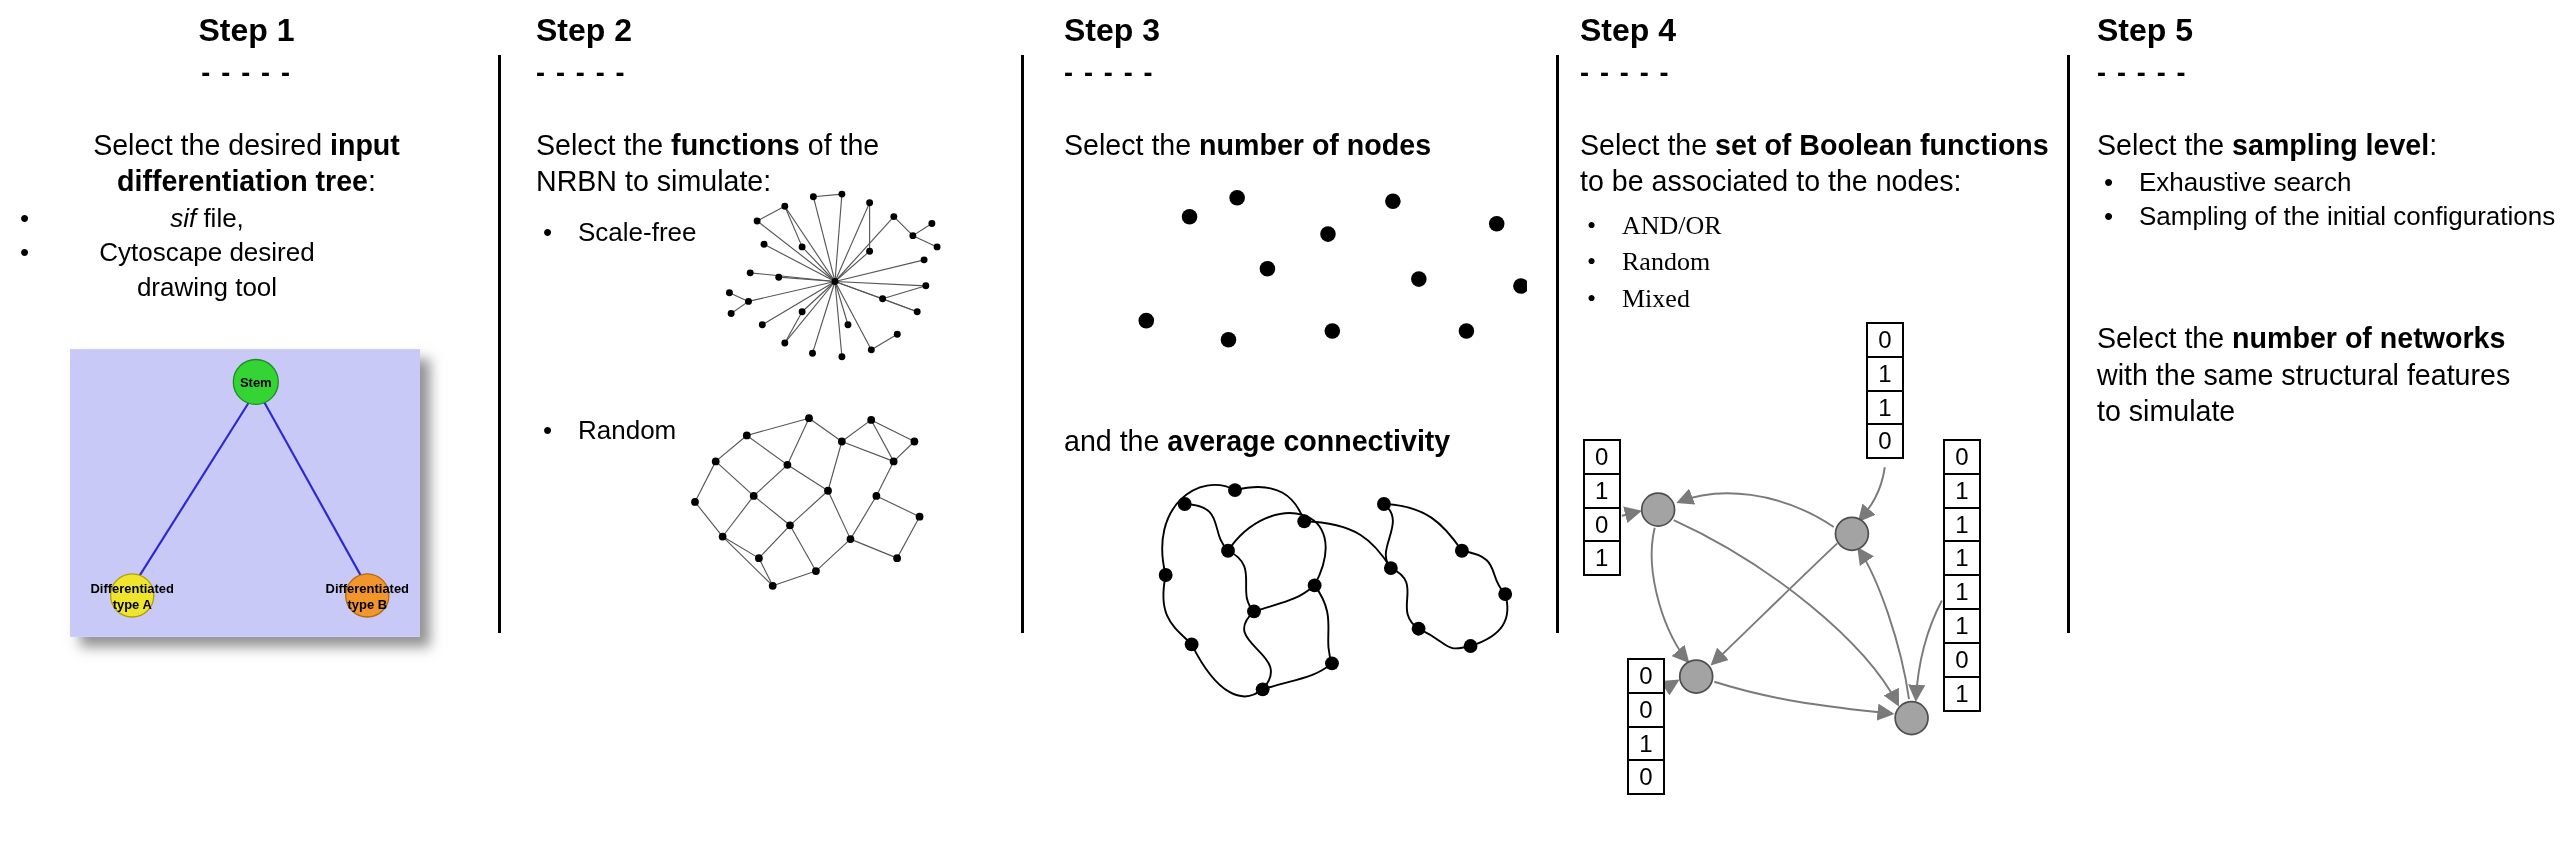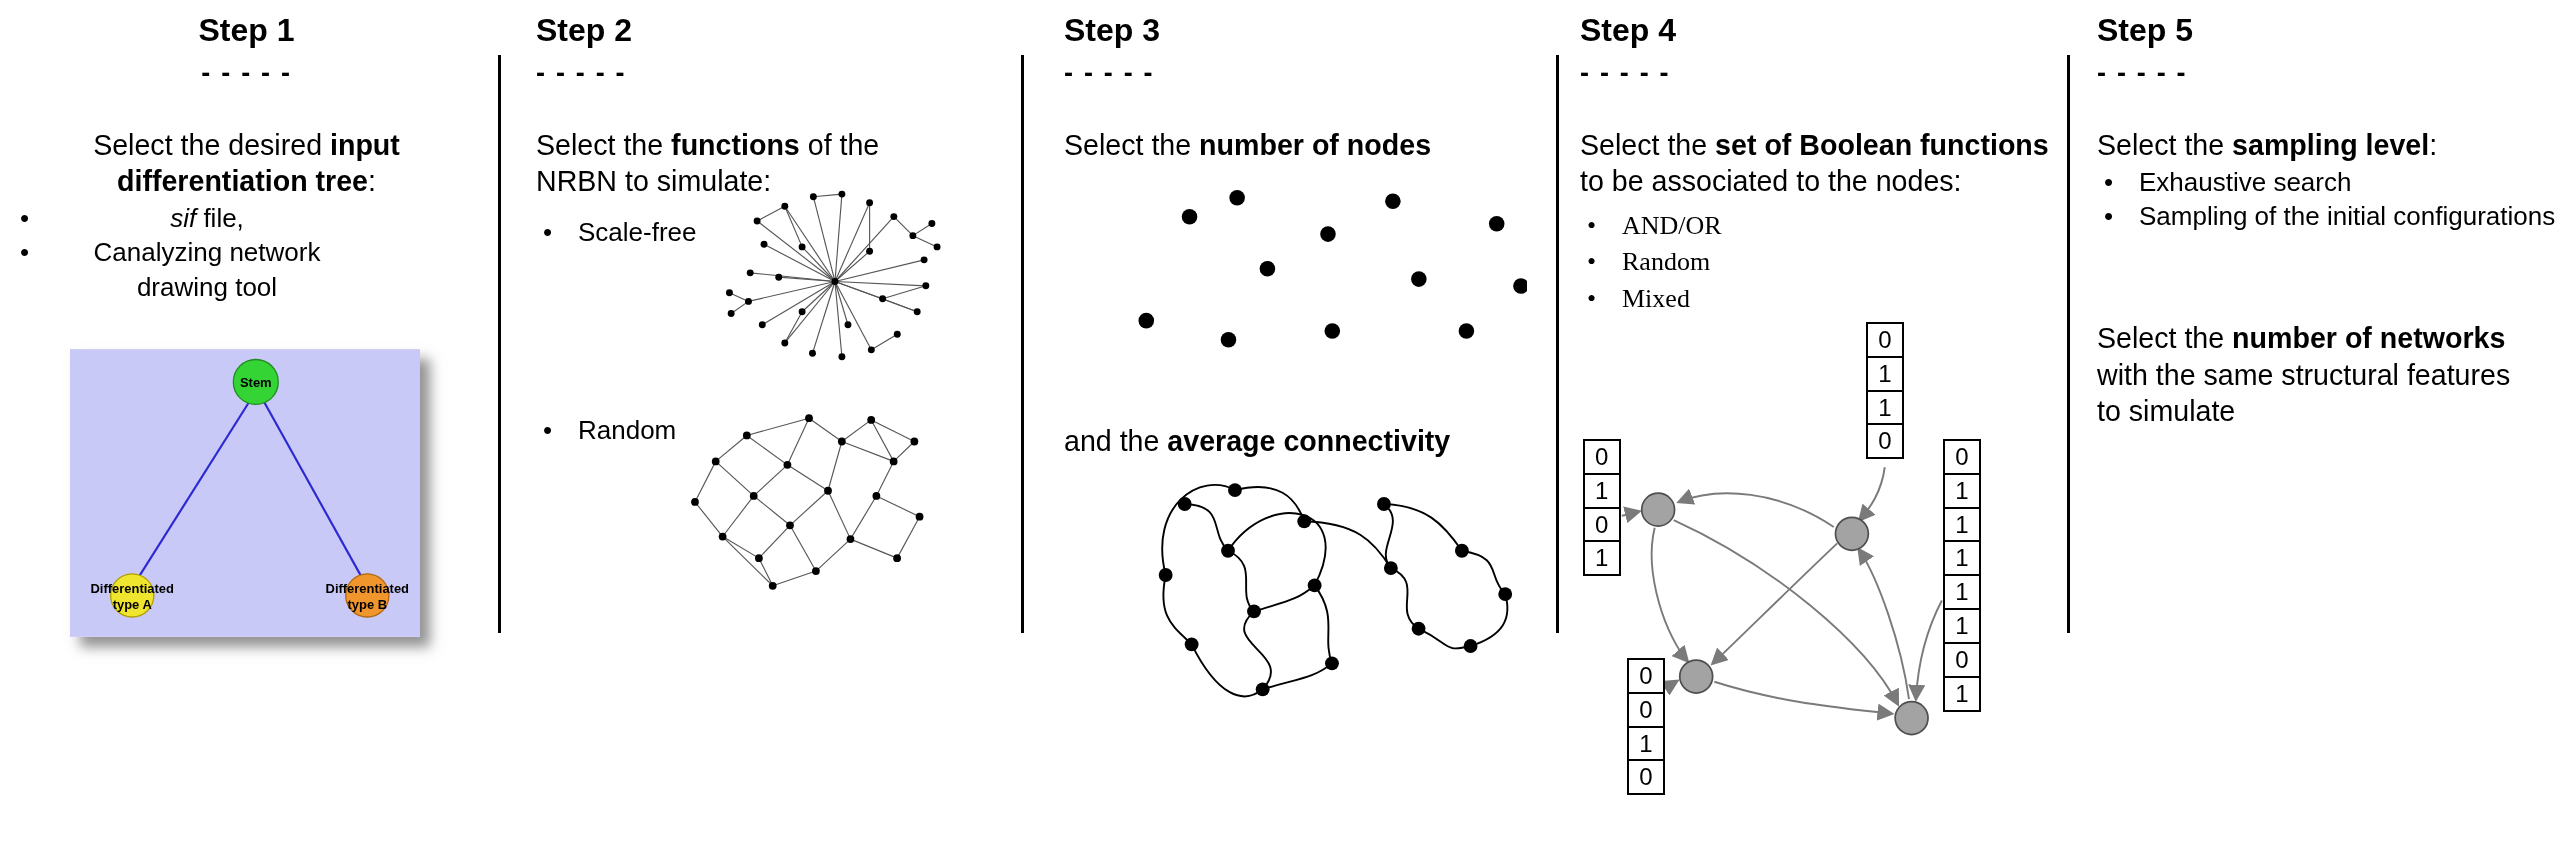--- a/index.html
+++ b/index.html
@@ -58,21 +58,21 @@
 </style>
 </head>
 <body>
 
 <section class="col col1">
   <h2 class="step-title">Step 1</h2>
   <div class="dashes">- - - - -</div>
   <p class="intro"><span>Select the desired </span><b>input differentiation tree</b><span>:</span></p>
   <ul class="bullets">
     <li><i>sif</i><span> file,</span></li>
-    <li><span>Canalyzing network drawing tool</span></li>
+    <li><span>Cytoscape desired drawing tool</span></li>
   </ul>
   <div class="tree-wrap">
     <svg width="350" height="288" viewBox="0 0 405 333">
       <rect x="0" y="0" width="405" height="333" fill="#c9c9f8"></rect>
       <line x1="208" y1="60" x2="80" y2="263" stroke-width="2.5" stroke="#2a2ad0"></line>
       <line x1="224" y1="60" x2="337" y2="263" stroke-width="2.5" stroke="#2a2ad0"></line>
       <circle cx="215" cy="38" r="26" stroke="#1f8c1f" stroke-width="1.5" fill="#35d435"></circle>
       <text x="215" y="44" text-anchor="middle" class="tree-label">Stem</text>
       <circle cx="72" cy="285" r="25" stroke="#b0a000" stroke-width="1.5" fill="#efe52f"></circle>
       <text x="72" y="282" text-anchor="middle" class="tree-label">Differentiated</text>

